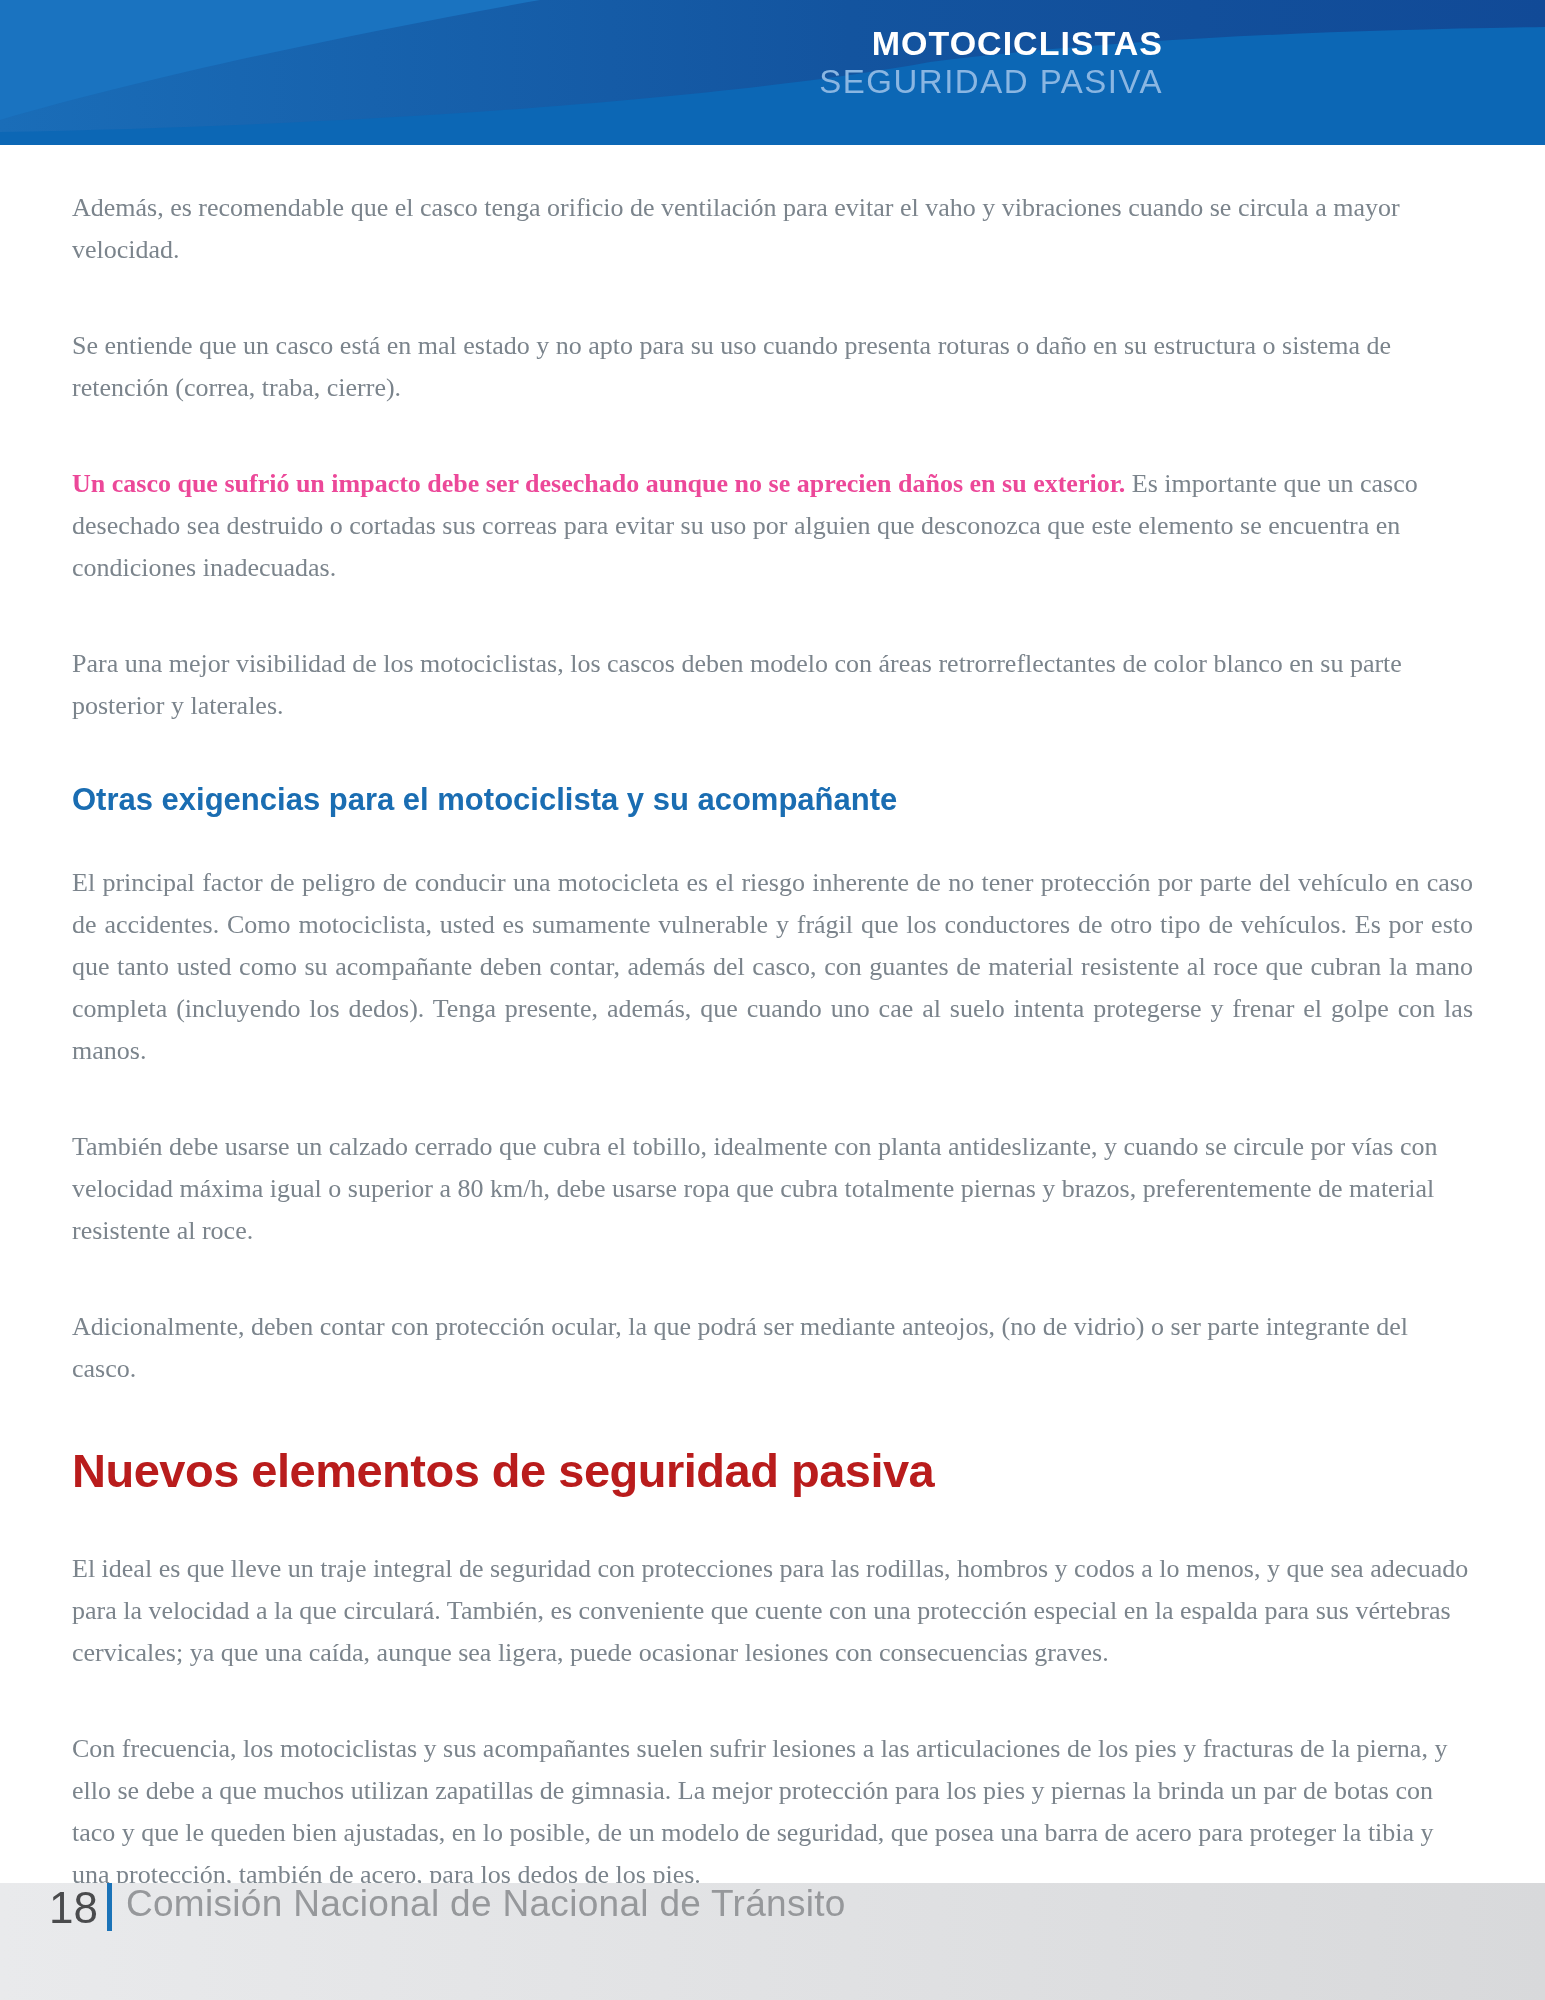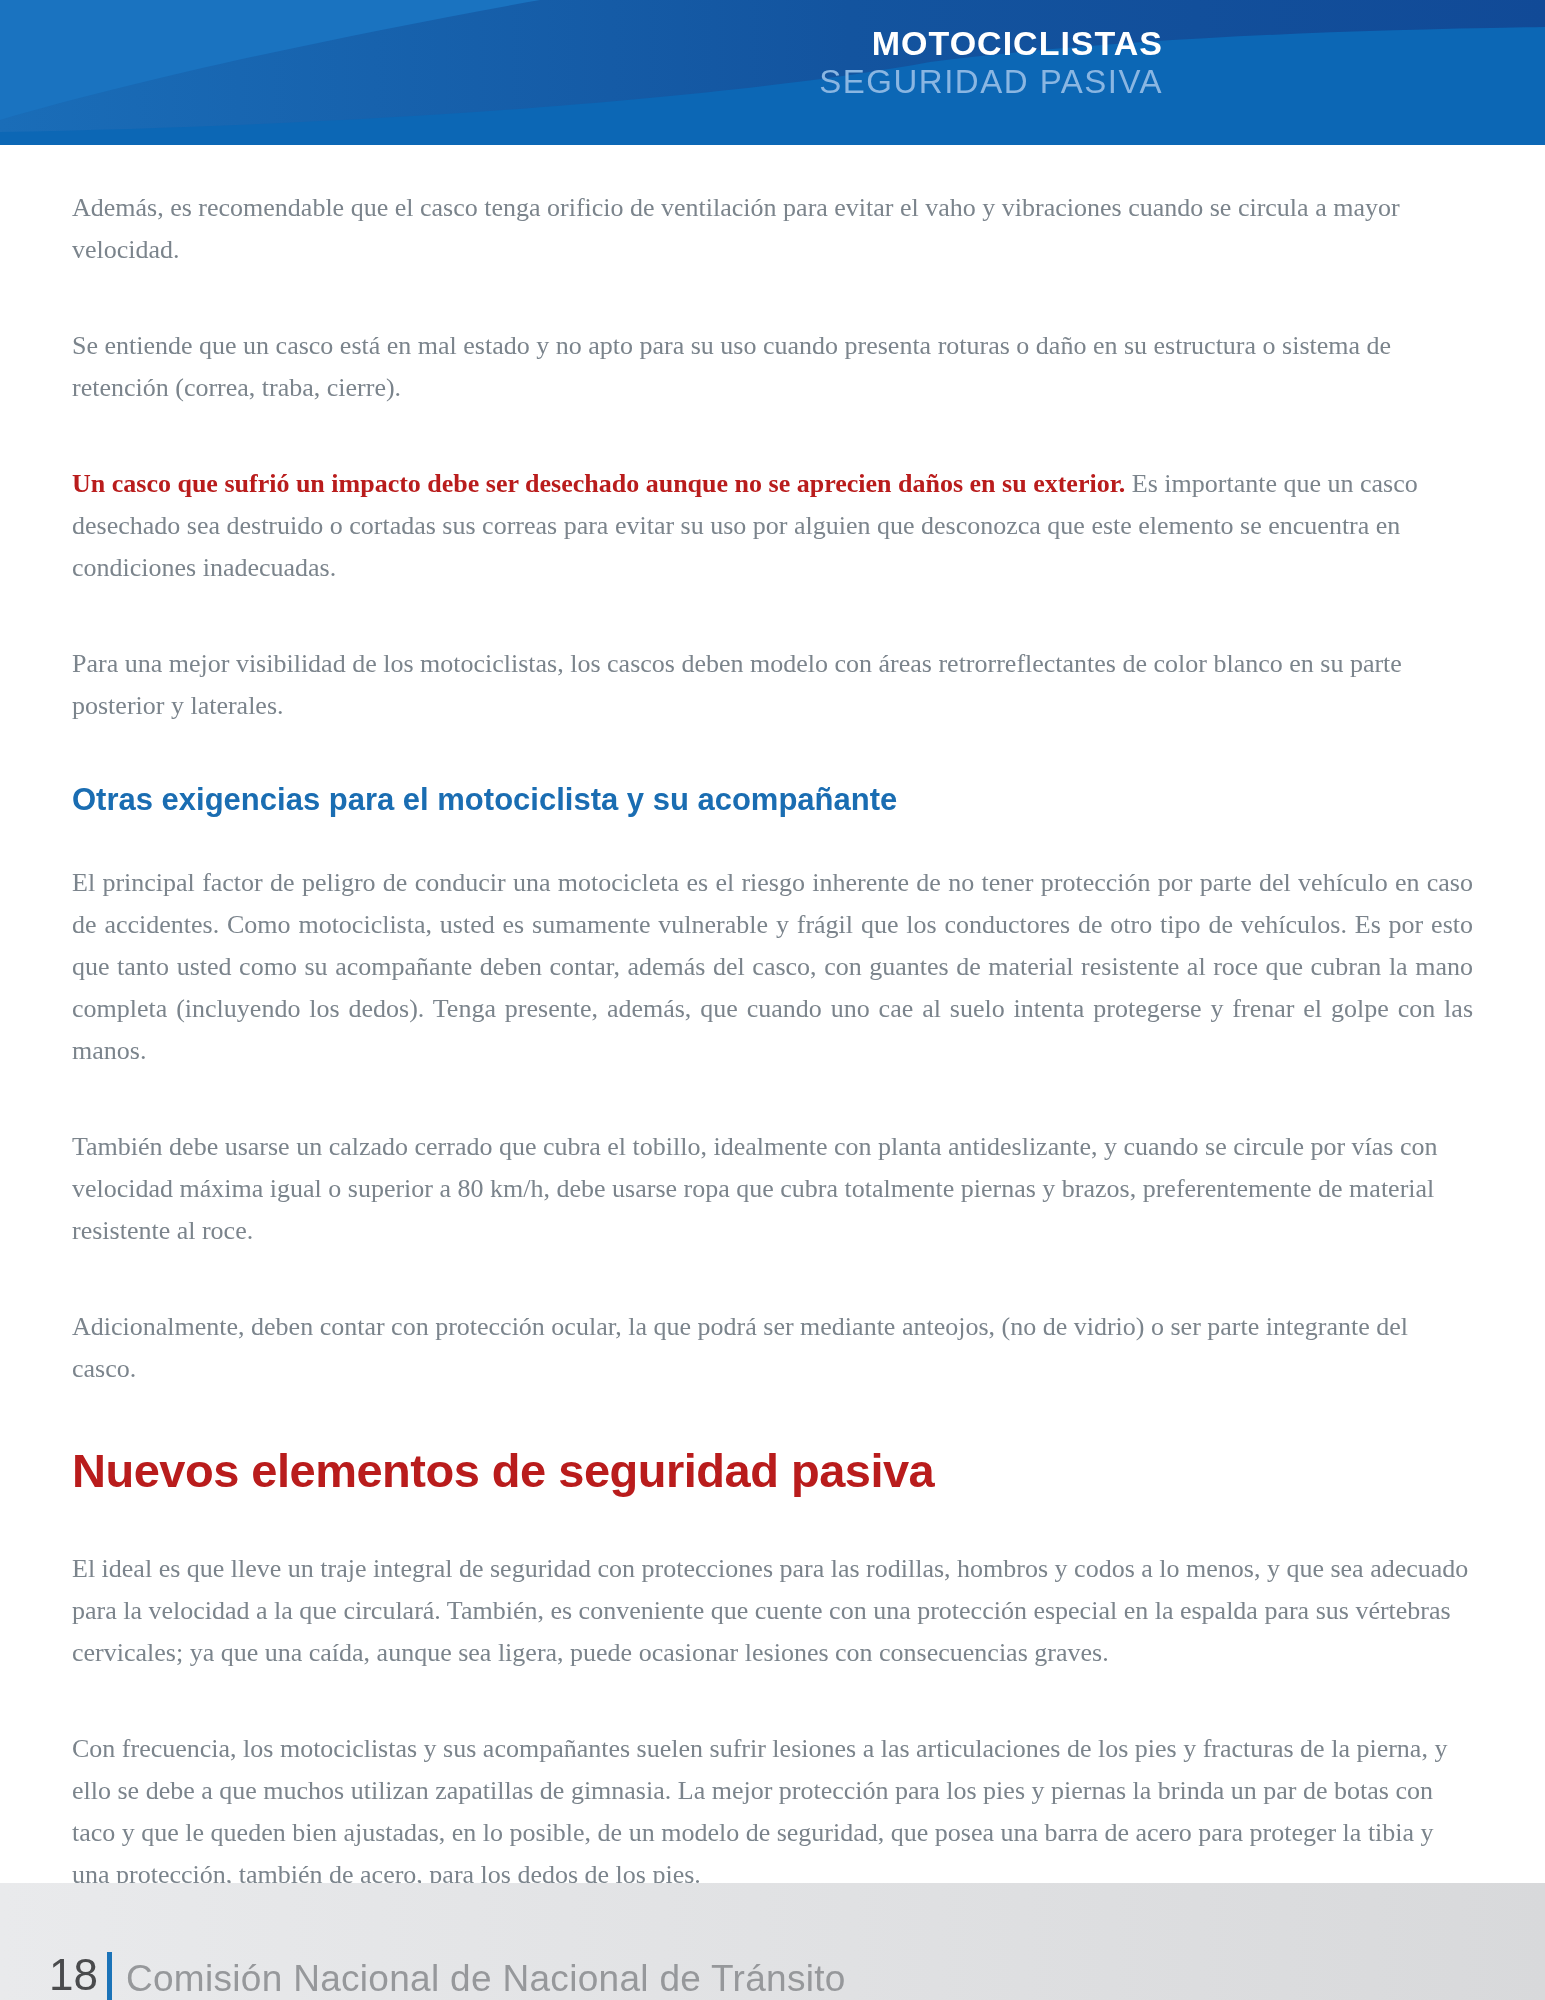--- a/index.html
+++ b/index.html
@@ -42,21 +42,21 @@
   }
   .content p{
     margin:0 0 54px 0;
     font-size:26px;
     line-height:42px;
     color:#7b848c;
     text-align:left;
     font-family:Liberation Serif, serif;
   }
   .content p.justified{text-align:justify;}
-  .content p b{font-weight:700;color:#b91c1c;}
+  .content p b{font-weight:700;color:#ec4899;}
   h2.section{
     margin:16px 0 44px 0;
     font-size:31px;
     font-weight:700;
     color:#1a6db2;
     line-height:1.2;
   }
   h1.major{
     margin:10px 0 50px 0;
     font-size:47px;
@@ -65,21 +65,21 @@
     letter-spacing:-0.5px;
     line-height:1.15;
   }
 
   
   .pagefoot{
     position:absolute;
     left:0;bottom:0;
     width:100%;height:117px;
     background:linear-gradient(90deg,#e9eaec 0%,#e0e1e3 55%,#d8d9db 100%);
-    display:flex;align-items:flex-end;
+    display:flex;align-items:flex-start;
     box-sizing:border-box;
     padding-left:49px;
   }
   .pn{
     font-size:44px;
     color:#4a4b4d;
     font-weight:400;
   }
   .divbar{
     display:inline-block;

